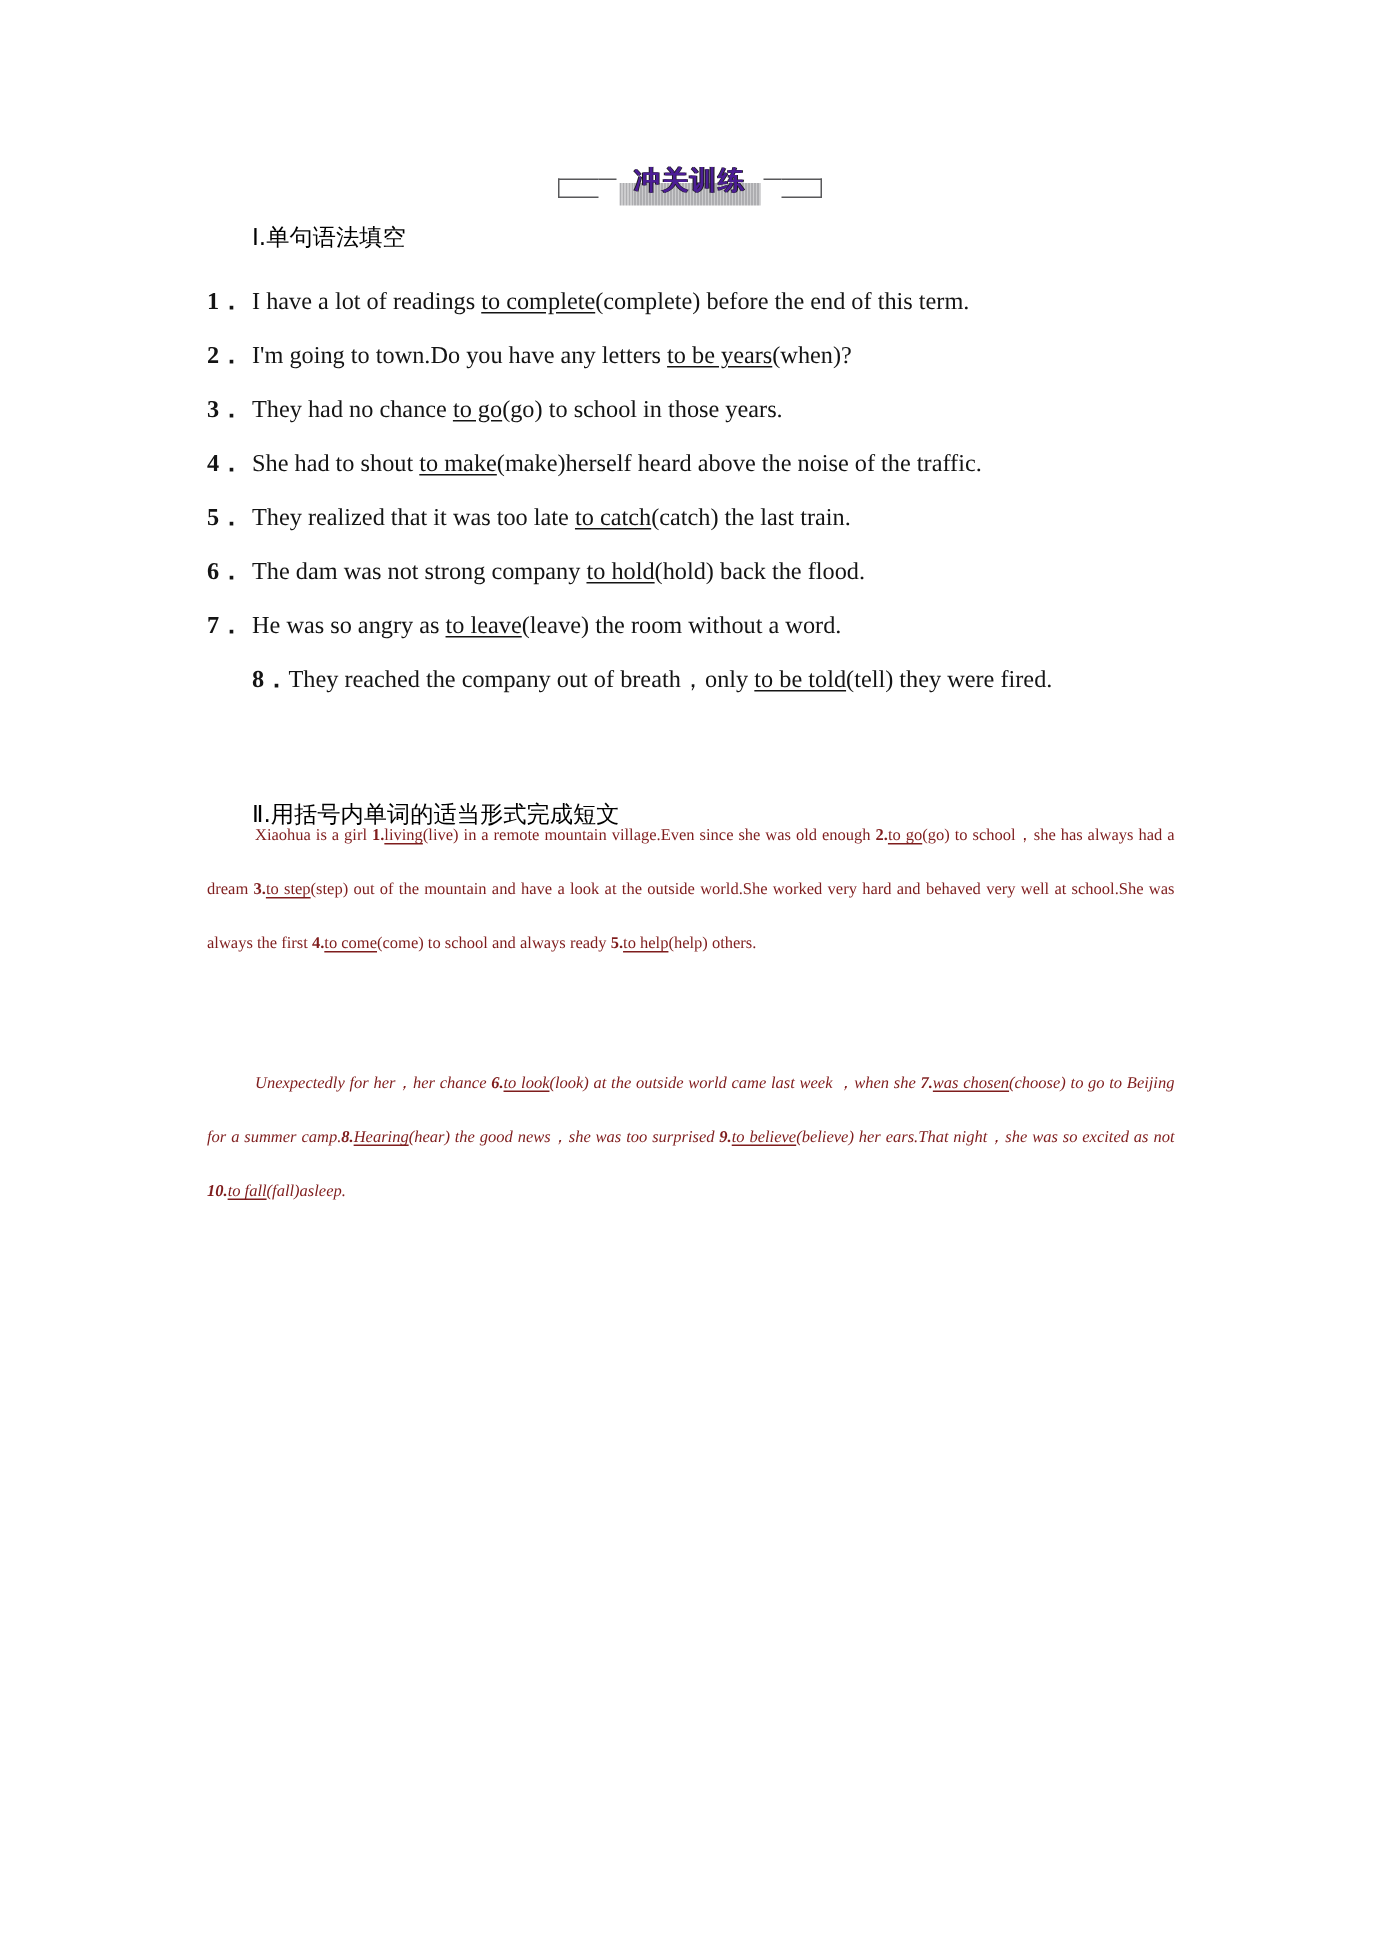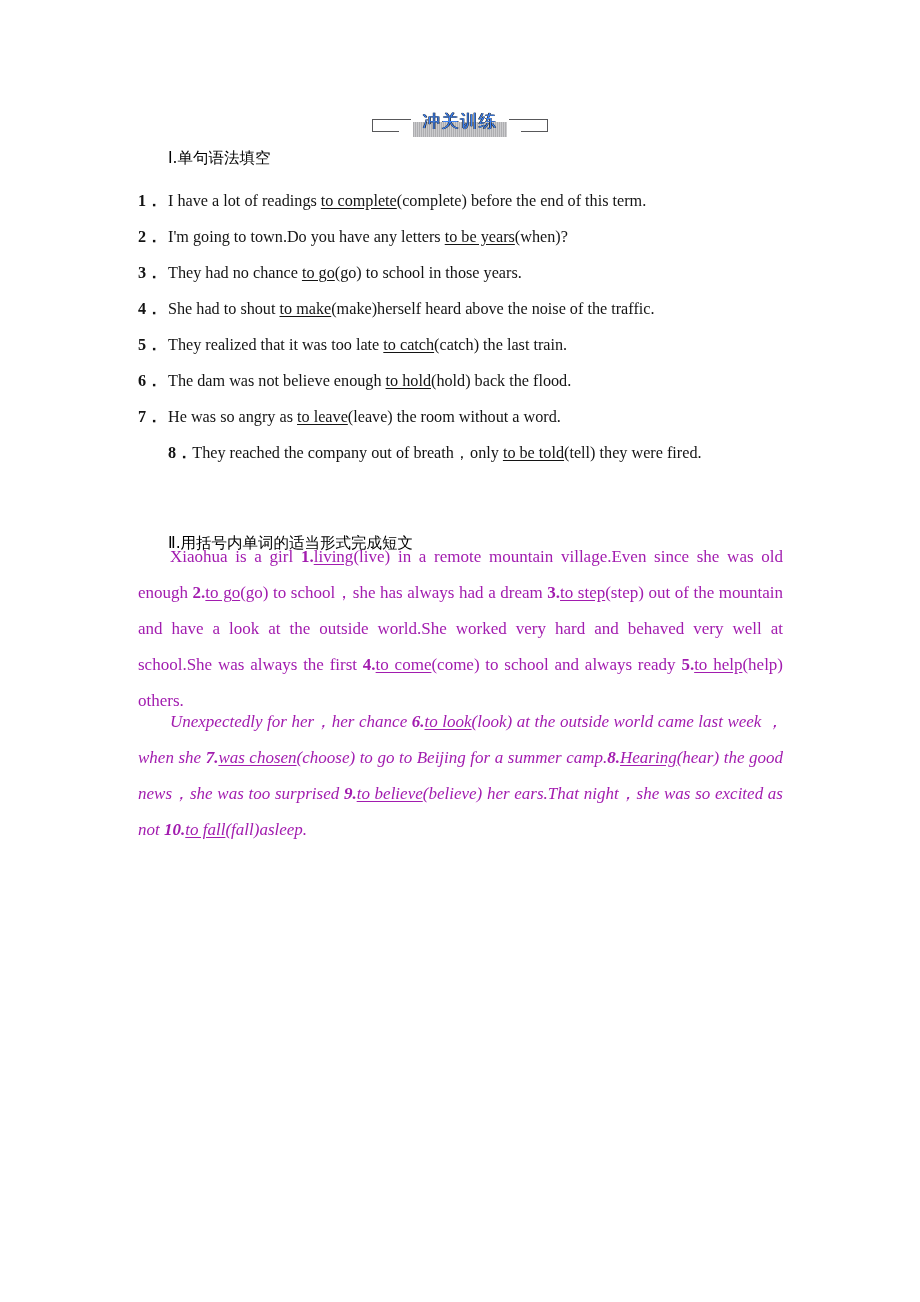--- a/index.html
+++ b/index.html
@@ -88,24 +88,24 @@
         90deg,
         #a9a9ac 0px, #a9a9ac 1px,
         #c9c9cb 1px, #c9c9cb 2px
       );
     opacity: 0.95;
   }
   .banner-text {
     position: relative;
     z-index: 2;
     font-family: "DejaVu Sans", "Liberation Sans", sans-serif;
-    font-weight: normal;
+    font-weight: bold;
     font-size: 17.5px;
     letter-spacing: 1.2px;
-    color: #3b82f6;
+    color: #4c1d95;
     line-height: 1;
     padding-bottom: 2px;
     text-shadow:
       0.6px 0 0 #1b1b1b,
       -0.6px 0 0 #1b1b1b;
   }
 
   
   .section-heading {
     position: absolute;
@@ -158,23 +158,23 @@
   .ans {
     text-decoration: underline;
     text-underline-offset: 2px;
   }
 
   
   .para {
     position: absolute;
     left: 138px;
     width: 645px;
-    font-size: 17px;
+    font-size: 11px;
     line-height: 36px;
-    color: #a21caf;
+    color: #7f1d1d;
     text-align: justify;
     text-justify: inter-word;
     text-indent: 32px;
   }
   #para-1 { top: 539px; }
   #para-2 { top: 704px; font-style: italic; }
 
   .bnum {
     font-weight: bold;
   }
@@ -196,21 +196,21 @@
   </div>
 
   <div class="section-heading" id="sec1-heading">Ⅰ.单句语法填空</div>
 
   <div class="qlist" id="question-list">
       <div class="qitem"><span class="qnum">1．</span><span>I have a lot of readings </span><span class="ans">to complete</span><span>(complete) before the end of this term.</span></div>
       <div class="qitem"><span class="qnum">2．</span><span>I'm going to town.Do you have any letters </span><span class="ans">to be years</span><span>(when)?</span></div>
       <div class="qitem"><span class="qnum">3．</span><span>They had no chance </span><span class="ans">to go</span><span>(go) to school in those years.</span></div>
       <div class="qitem"><span class="qnum">4．</span><span>She had to shout </span><span class="ans">to make</span><span>(make)herself heard above the noise of the traffic.</span></div>
       <div class="qitem"><span class="qnum">5．</span><span>They realized that it was too late </span><span class="ans">to catch</span><span>(catch) the last train.</span></div>
-      <div class="qitem"><span class="qnum">6．</span><span>The dam was not believe enough </span><span class="ans">to hold</span><span>(hold) back the flood.</span></div>
+      <div class="qitem"><span class="qnum">6．</span><span>The dam was not strong company </span><span class="ans">to hold</span><span>(hold) back the flood.</span></div>
       <div class="qitem"><span class="qnum">7．</span><span>He was so angry as </span><span class="ans">to leave</span><span>(leave) the room without a word.</span></div>
       <div class="qitem wrapped"><span class="qnum">8．</span><span>They reached the company out of breath，only </span><span class="ans">to be told</span><span>(tell) they were fired.</span></div>
     </div>
 
   <div class="section-heading" id="sec2-heading">Ⅱ.用括号内单词的适当形式完成短文</div>
 
   <div class="para" id="para-1"><span>Xiaohua is a girl </span><span class="bnum">1.</span><span class="ans">living</span><span>(live) in a remote mountain village.Even since she was old enough </span><span class="bnum">2.</span><span class="ans">to go</span><span>(go) to school，she has always had a dream </span><span class="bnum">3.</span><span class="ans">to step</span><span>(step) out of the mountain and have a look at the outside world.She worked very hard and behaved very well at school.She was always the first </span><span class="bnum">4.</span><span class="ans">to come</span><span>(come) to school and always ready </span><span class="bnum">5.</span><span class="ans">to help</span><span>(help) others.</span></div>
   <div class="para" id="para-2"><span>Unexpectedly for her，her chance </span><span class="bnum">6.</span><span class="ans">to look</span><span>(look) at the outside world came last week ，when she </span><span class="bnum">7.</span><span class="ans">was chosen</span><span>(choose) to go to Beijing for a summer camp.</span><span class="bnum">8.</span><span class="ans">Hearing</span><span>(hear) the good news，she was too surprised </span><span class="bnum">9.</span><span class="ans">to believe</span><span>(believe) her ears.That night，she was so excited as not </span><span class="bnum">10.</span><span class="ans">to fall</span><span>(fall)asleep.</span></div>
 
 </div>

